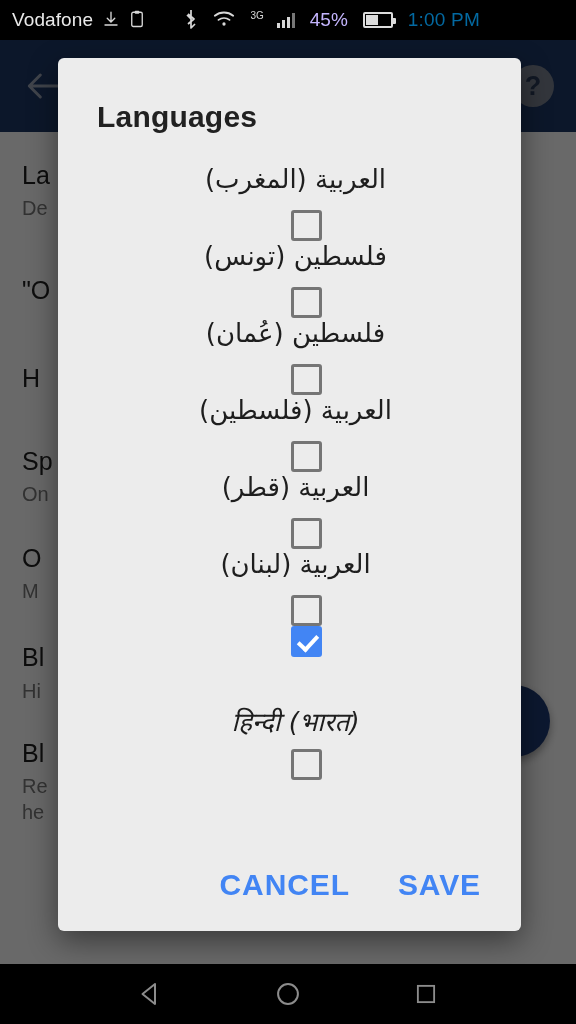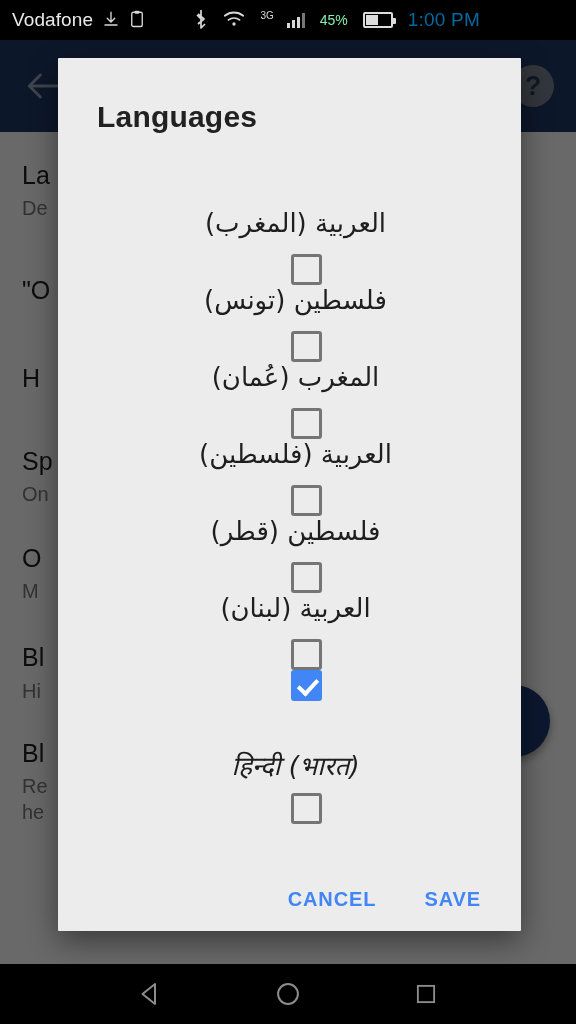--- a/index.html
+++ b/index.html
@@ -17,21 +17,21 @@
     position:absolute; top:0; left:0; width:492px; height:40px;
     background:#000; color:#e8e8e8;
     display:flex; align-items:center;
     padding:0 12px;
     font-size:19px;
   }
   #status-left { display:flex; align-items:center; gap:9px; }
   #status-right { margin-left:auto; display:flex; align-items:center; gap:15px; }
   .sb-carrier { font-size:19px; letter-spacing:.1px; color:#eaeaea; }
   .sb-ico { display:inline-block; line-height:1; color:#d8d8d8; }
-  .sb-batt-text { font-size:14px; color:#86efac; }
+  .sb-batt-text { font-size:19px; color:#c4b5fd; }
   .sb-time { font-size:19px; color:#0369a1; letter-spacing:.2px; }
   .battery {
     position:relative; width:30px; height:16px;
     border:2px solid #dcdcdc; border-radius:2px;
   }
   .battery::after {
     content:""; position:absolute; right:-5px; top:4px;
     width:3px; height:6px; background:#dcdcdc; border-radius:0 1px 1px 0;
   }
   .battery .fill {
@@ -78,23 +78,23 @@
   #scrim {
     position:absolute; top:40px; left:0; width:576px; height:924px;
     background:rgba(0,0,0,.58);
   }
 
   
   #dialog {
     position:absolute; left:58px; top:58px;
     width:463px; height:873px;
     background:#ececec;
-    border-radius:1px;
+    border-radius:6px;
     box-shadow:0 10px 30px rgba(0,0,0,.45);
-    display:flex; flex-direction:column;gap:44px;
+    display:flex; flex-direction:column;
   }
   #dialog-title {
     font-size:30px; color:#212121; font-weight:bold;
     padding:42px 0 0 39px;
     letter-spacing:.2px;
   }
   #lang-list {
     flex:1 1 auto;
     padding:30px 0 0 0;
   }
@@ -135,21 +135,21 @@
   }
   #dialog-actions {
     display:flex; justify-content:flex-end; align-items:center;
     gap:48px;
     padding:0 40px 0 0;
     height:92px;
   }
   .dlg-btn {
     background:none; border:none;
     color:#4285f4;
-    font-size:20px; font-weight:bold;
+    font-size:30px; font-weight:bold;
     letter-spacing:.9px;
     font-family:"Liberation Sans","DejaVu Sans",sans-serif;
     cursor:pointer;
   }
 
   
   #nav-bar {
     position:absolute; bottom:0; left:0; width:576px; height:60px;
     background:#000;
     display:flex; align-items:center; justify-content:center;
@@ -254,29 +254,29 @@
     <div id="lang-list">
         <div class="lang-row">
           <div class="lang-label">العربية (المغرب)</div>
           <div class="cb"></div>
         </div>
         <div class="lang-row">
           <div class="lang-label">فلسطين (تونس)</div>
           <div class="cb"></div>
         </div>
         <div class="lang-row">
-          <div class="lang-label">المغرب (عُمان)</div>
+          <div class="lang-label">فلسطين (عُمان)</div>
           <div class="cb"></div>
         </div>
         <div class="lang-row">
           <div class="lang-label">العربية (فلسطين)</div>
           <div class="cb"></div>
         </div>
         <div class="lang-row">
-          <div class="lang-label">فلسطين (قطر)</div>
+          <div class="lang-label">العربية (قطر)</div>
           <div class="cb"></div>
         </div>
         <div class="lang-row">
           <div class="lang-label">العربية (لبنان)</div>
           <div class="cb"></div>
         </div>
         <div class="lang-row">
           <div class="cb checked"></div>
         </div>
         <div class="lang-row">

